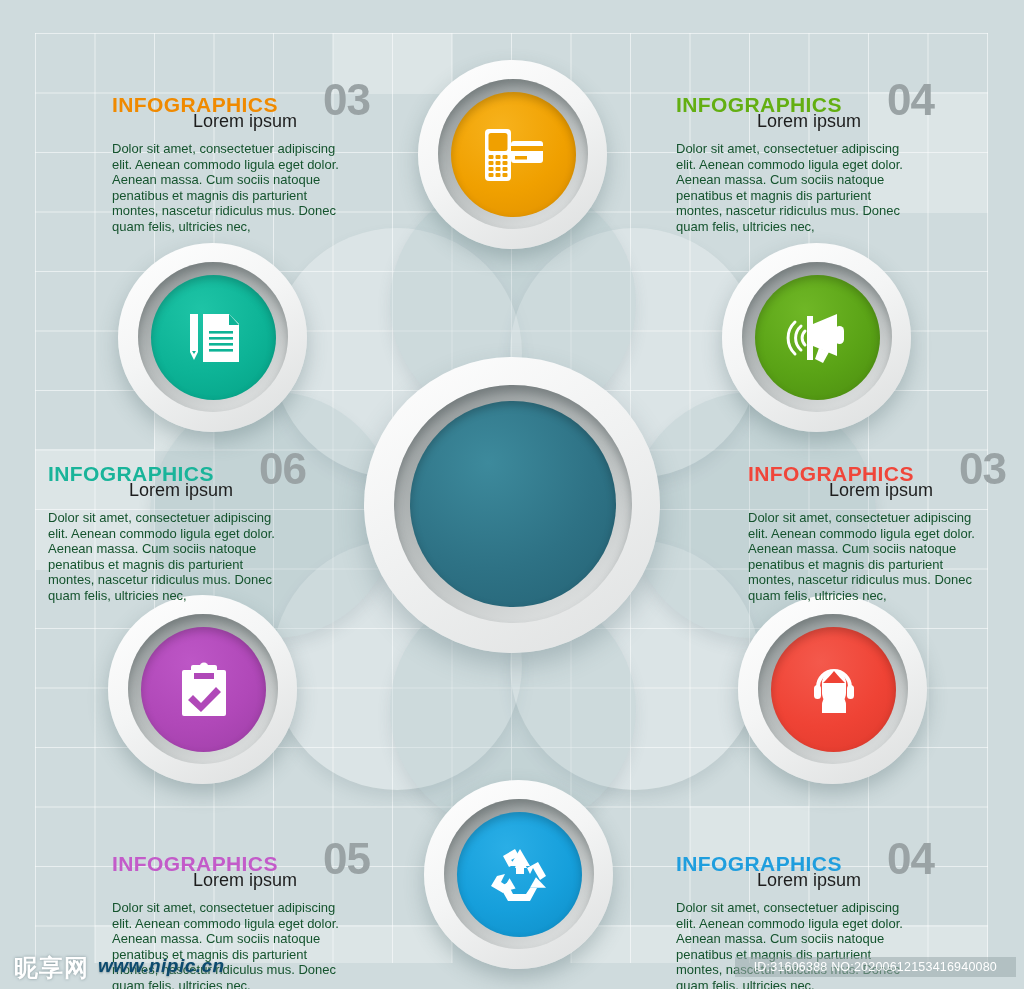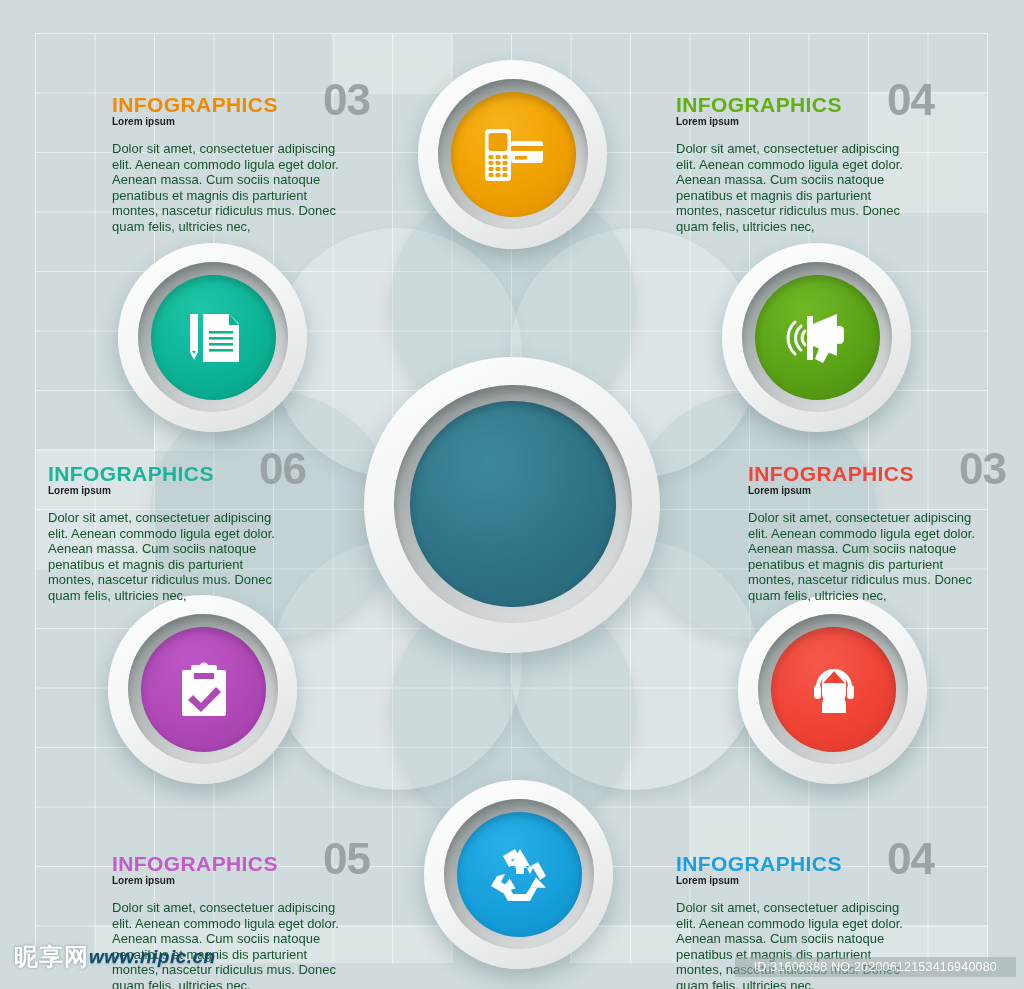--- a/index.html
+++ b/index.html
@@ -95,39 +95,39 @@
   .tblock .title{
     font-size:21px; font-weight:bold; letter-spacing:.4px;
     line-height:22px; white-space:nowrap;
   }
   .tblock .num{
     position:absolute; right:8px; top:-12px;
     font-size:44px; font-weight:bold; color:#9aa3a5;
     line-height:44px; letter-spacing:-1px;
   }
   .tblock .sub{
-    font-size:10px; font-weight:bold; color:#1d1d1d;
-    margin-top:-3px; line-height:17px;
+    font-size:18px; font-weight:normal; color:#1d1d1d;
+    margin-top:-3px; line-height:17px;text-align:center;
   }
   .tblock .body{
     font-size:13px; color:#14532d; line-height:15.6px;
     margin-top:11px; width:232px;
   }
 
   .t01{ left:112px; top:90px; }
   .t02{ left:676px; top:90px; }
   .t03{ left:748px; top:459px; }
   .t06{ left:48px;  top:459px; }
   .t05{ left:112px; top:849px; }
   .t04{ left:676px; top:849px; }
 
   
   .wm{
-    position:absolute; left:14px; bottom:19px;
-    display:flex; align-items:center; 
+    position:absolute; left:14px; bottom:8px;
+    display:flex; align-items:flex-start; gap:9px;
   }
   .wm .logo{
     font-size:24px; font-weight:bold; color:#ffffff;
     letter-spacing:1px; line-height:26px;
     text-shadow:0 0 3px rgba(120,140,145,.9);
     font-family:"DejaVu Sans", sans-serif;
   }
   .wm .site{
     font-size:19px; font-style:italic; font-weight:bold;
     color:#0c4a6e; letter-spacing:.5px;

